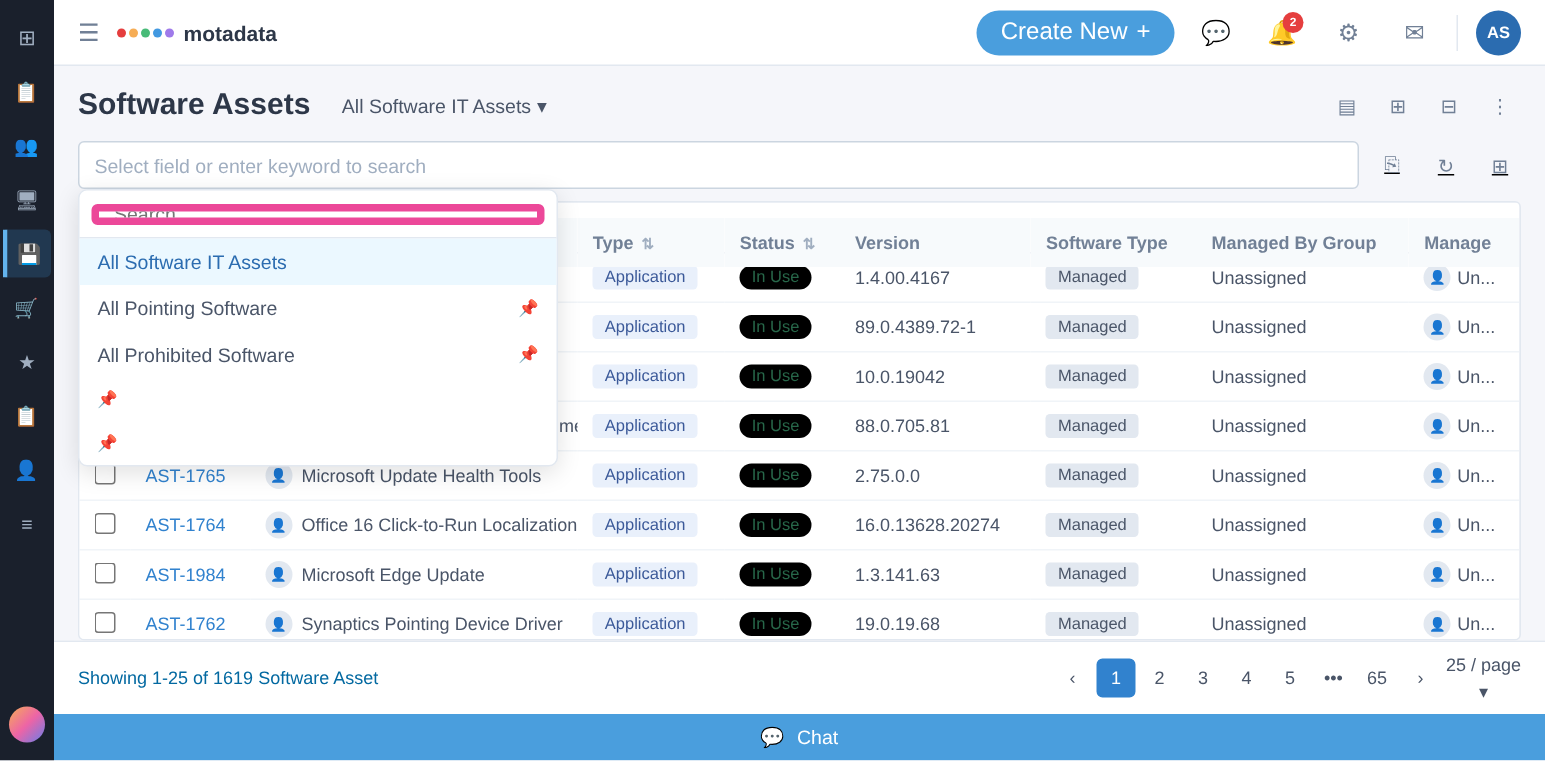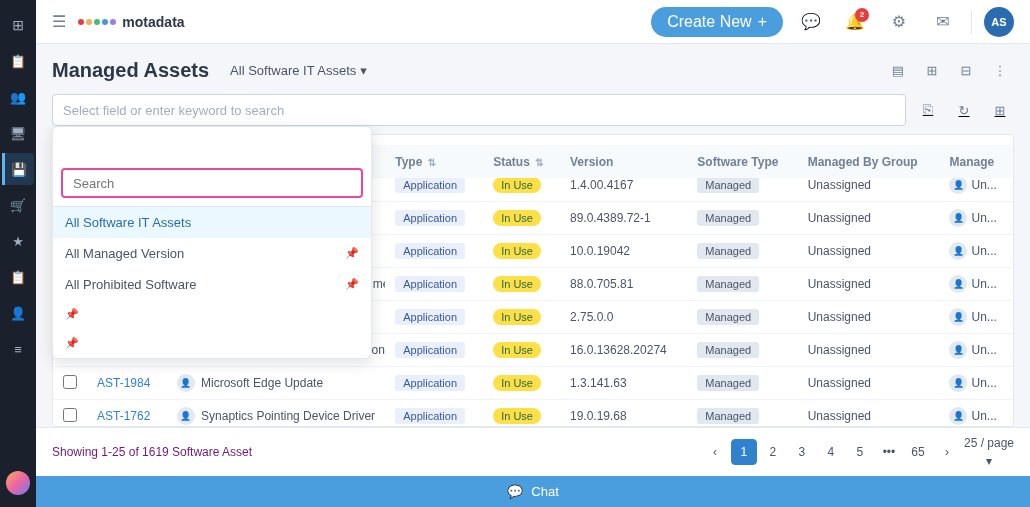--- a/index.html
+++ b/index.html
@@ -33,37 +33,37 @@
 
     
     .search-bar { display: flex; align-items: center; gap: 8px; margin-bottom: 0; position: relative; text-decoration: underline; }
     .search-input-container { flex: 1; position: relative; }
     .search-input { width: 100%; height: 32px; border: 1px solid #cbd5e0; border-radius: 4px; padding: 0 10px; font-size: 13px; color: #4a5568; outline: none; }
     .search-input::placeholder { color: #a0aec0; }
 
     
     .dropdown-overlay { position: absolute; top: 32px; left: 0; width: 320px; background: #fff; border: 1px solid #e2e8f0; border-radius: 6px; box-shadow: 0 4px 16px rgba(0,0,0,0.12); z-index: 100; }
     .dropdown-search { padding: 8px; border-bottom: 1px solid #e2e8f0; }
-    .dropdown-search-input { width: 100%; height: 30px; border: 2px solid #ec4899; border-radius: 4px; padding: 0 10px; font-size: 13px; outline: none; color: #2d3748; margin-top: 33px; }
+    .dropdown-search-input { width: 100%; height: 14px; border: 5px solid #ec4899; border-radius: 4px; padding: 0 10px; font-size: 13px; outline: none; color: #2d3748; }
     .dropdown-item { display: flex; align-items: center; justify-content: space-between; padding: 8px 12px; cursor: pointer; font-size: 13px; color: #4a5568; }
     .dropdown-item.selected { background: #ebf8ff; color: #2b6cb0; font-weight: 500; }
     .dropdown-item-pin { color: #a0aec0; font-size: 11px; }
 
     
     .table-wrapper { flex: 1; overflow: auto; background: #fff; border: 1px solid #e2e8f0; border-radius: 4px; margin-top: 8px; position: relative; }
 
     table { width: 100%; border-collapse: collapse; font-size: 12px; }
     thead { background: #f7fafc; position: sticky; top: 10px; z-index: 5; }
     th { padding: 8px 10px; text-align: left; color: #718096; font-weight: 600; border-bottom: 1px solid #e2e8f0; white-space: nowrap; font-size: 12px; }
     td { padding: 7px 10px; border-bottom: 1px solid #f0f4f8; color: #4a5568; white-space: nowrap; }
     .checkbox-col { width: 30px; }
     .checkbox { width: 14px; height: 14px; cursor: pointer; }
     .link-text { color: #3182ce; cursor: pointer; text-decoration: none; }
     .badge-status { display: inline-block; padding: 2px 8px; border-radius: 10px; font-size: 11px; font-weight: 500; }
-    .badge-inuse { background: #fde047; color: #276749; }
+    .badge-inuse { background: #000000; color: #276749; }
     .badge-managed { display: inline-block; padding: 2px 8px; border-radius: 3px; font-size: 11px; background: #e2e8f0; color: #4a5568; }
     .badge-type { display: inline-block; padding: 2px 8px; border-radius: 3px; font-size: 11px; background: #e9f0fb; color: #3b5999; }
     .sort-icon { display: inline-block; margin-left: 2px; color: #a0aec0; font-size: 10px; }
 
     
     .pagination { display: flex; align-items: center; justify-content: center; padding: 8px 16px; background: #fff; border-top: 1px solid #e2e8f0; font-size: 12px; color: #4a5568; gap: 4px; flex-shrink: 0; }
     .page-btn { width: 26px; height: 26px; display: flex; align-items: center; justify-content: center; border-radius: 4px; cursor: pointer; color: #4a5568; border: 1px solid transparent; font-size: 12px; }
     .page-btn.active { background: #3182ce; color: #fff; border-color: #3182ce; }
     .per-page { display: flex; align-items: center; gap: 4px; cursor: pointer; flex-direction: column; }
 
@@ -124,21 +124,21 @@
     </div>
     <div class="nav-icon">⚙</div>
     <div class="nav-icon">✉</div>
     <div style="width:1px;height:24px;background:#e2e8f0;"></div>
     <div class="avatar">AS</div>
   </div>
 
   <div class="content">
 
     <div class="page-header">
-      <h1 class="page-title">Managed Assets</h1>
+      <h1 class="page-title">Software Assets</h1>
       <div class="filter-selector">
         <span>All Software IT Assets</span>
         <span>▾</span>
       </div>
       <div class="header-actions">
         <div class="icon-btn">▤</div>
         <div class="icon-btn">⊞</div>
         <div class="icon-btn">⊟</div>
         <div class="icon-btn">⋮</div>
       </div>
@@ -150,21 +150,21 @@
 
         
         <div class="dropdown-overlay">
           <div class="dropdown-search">
             <input class="dropdown-search-input" type="text" placeholder="Search" style="">
           </div>
           <div class="dropdown-item selected">
             <span>All Software IT Assets</span>
           </div>
           <div class="dropdown-item">
-            <span>All Managed Version</span>
+            <span>All Pointing Software</span>
             <span class="dropdown-item-pin">📌</span>
           </div>
           <div class="dropdown-item">
             <span>All Prohibited Software</span>
             <span class="dropdown-item-pin">📌</span>
           </div>
           <div class="dropdown-item">
             <span class="dropdown-item-pin">📌</span>
           </div>
           <div class="dropdown-item">
@@ -375,21 +375,21 @@
     <td>
       
     </td>
   </tr>
           </tbody>
       </table>
     </div>
   </div>
 
   <div class="pagination">
-    <div style="flex:1;font-size:12px;color:#701a75;">Showing 1-25 of 1619 Software Asset</div>
+    <div style="flex:1;font-size:12px;color:#0369a1;">Showing 1-25 of 1619 Software Asset</div>
     <div style="display:flex;align-items:center;gap:3px;">
       <div class="page-btn">‹</div>
       <div class="page-btn active">1</div>
       <div class="page-btn">2</div>
       <div class="page-btn">3</div>
       <div class="page-btn">4</div>
       <div class="page-btn">5</div>
       <div class="page-btn">•••</div>
       <div class="page-btn">65</div>
       <div class="page-btn">›</div>

